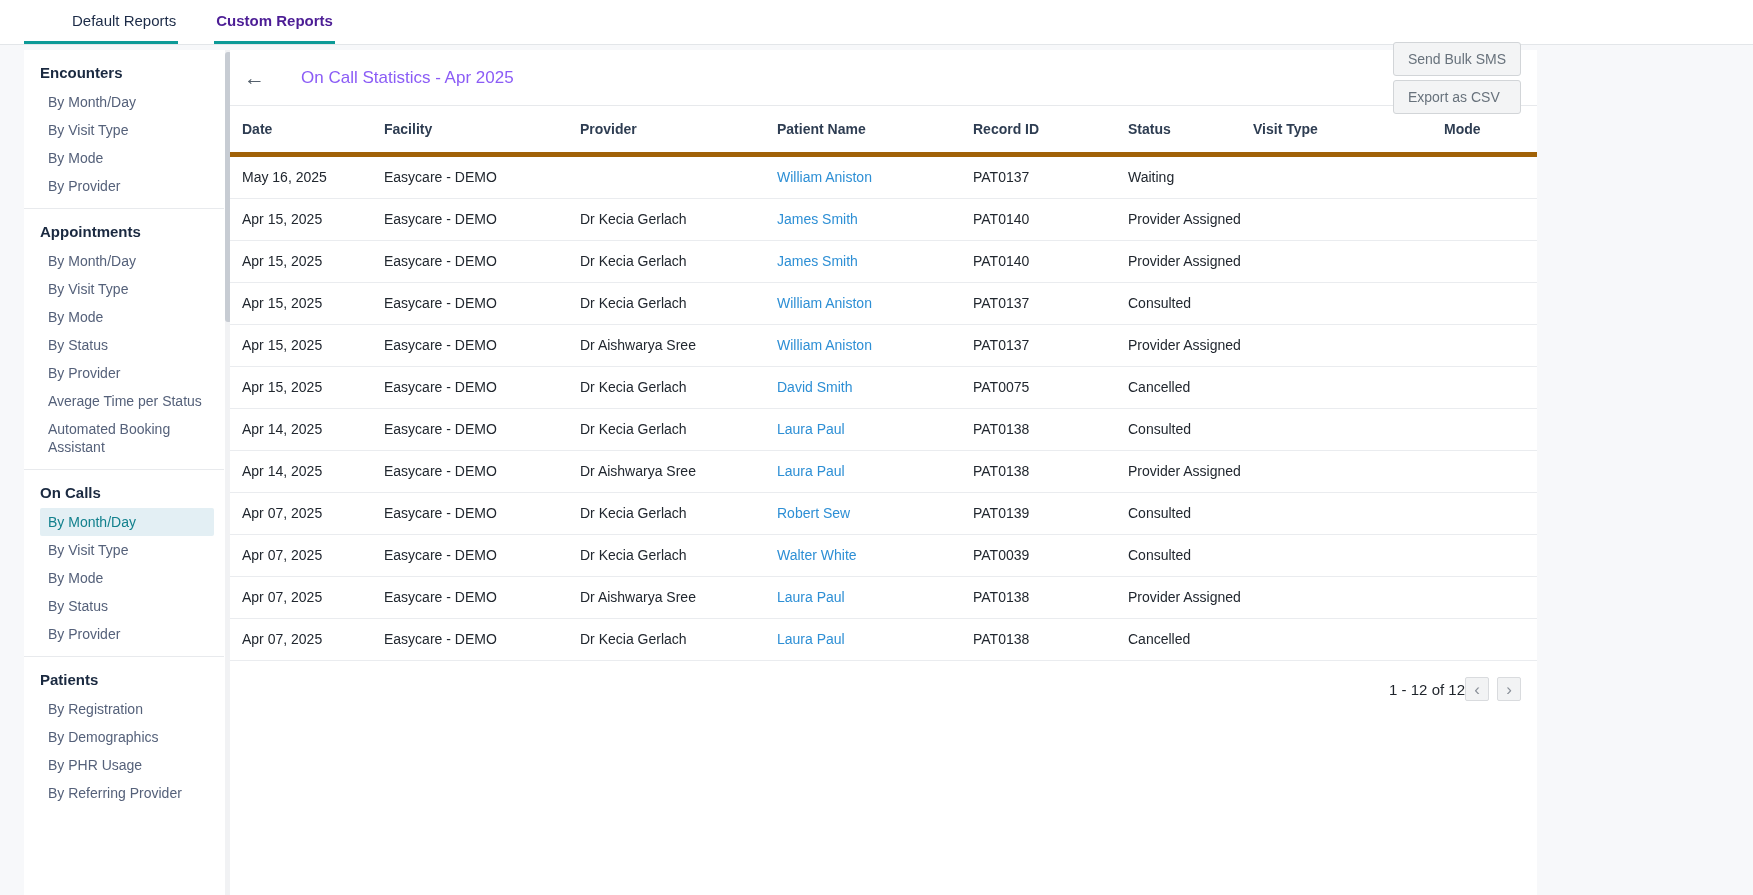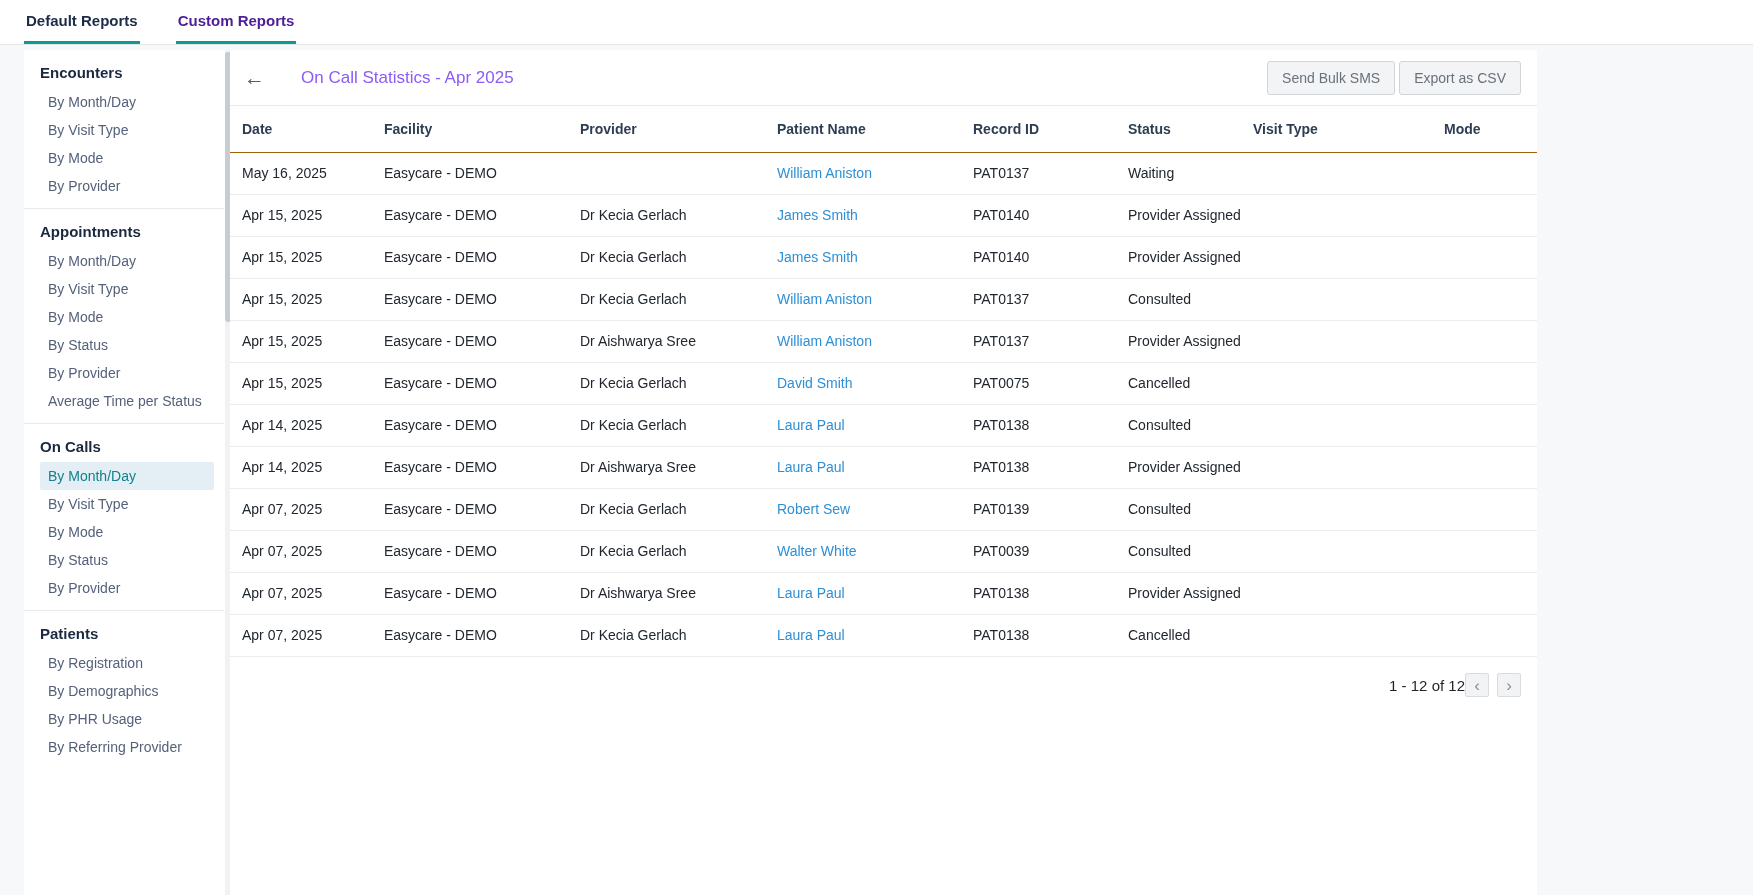--- a/index.html
+++ b/index.html
@@ -3,44 +3,44 @@
 <meta charset="utf-8">
 <style>
   * { margin:0; padding:0; box-sizing:border-box; }
   html, body { width:1753px; height:895px; overflow:hidden; }
   body { font-family:"Liberation Sans", sans-serif; background:#f7f8fa; color:#222; position:relative; }
 
   
   .topbar { height:45px; background:#fff; border-bottom:1px solid #e3e6e9; display:flex; align-items:stretch; padding-left:24px; gap:36px; }
   .tab { display:flex; align-items:center; border-bottom:3px solid #0d9a97; padding:0 2px; cursor:pointer; }
   .tab-label { font-size:15px; color:#4c1d95;font-weight:bold; }
-  .tab.active .tab-label { font-weight:bold; color:#1c2b47; }
+  .tab.active .tab-label { font-weight:normal; color:#1c2b47;margin-left:46px; }
 
   
   .sidebar { position:absolute; left:24px; top:50px; width:208px; bottom:0; background:#fff; overflow:hidden; }
   .side-nav { padding-right:8px; }
   .side-section { border-bottom:1px solid #e8eaed; padding:4px 0 8px; }
   .side-section:last-child { border-bottom:none; }
   .side-title { font-size:15px; font-weight:bold; color:#1a2940; padding:10px 4px 7px 16px; }
   .side-item { font-size:14px; line-height:18px; color:#55617a; margin:0 10px 0 16px; padding:5px 4px 5px 8px; border-radius:2px; cursor:pointer; }
   .side-item.selected { background:#e3eff4; color:#12808d; }
   .side-scroll-track { position:absolute; right:0; top:0; bottom:0; width:7px; background:#f1f2f4; }
   .side-scroll-thumb { position:absolute; right:0; top:2px; width:7px; height:270px; background:#c7ccd3; border-radius:3px; }
 
   
   .main { position:absolute; left:230px; top:50px; width:1307px; bottom:0; background:#fff; }
   .main-header { display:flex; align-items:center; height:55px; padding:0 16px 0 14px; }
   .back-btn { width:34px; font-size:21px; color:#55606c; cursor:pointer; background:none; border:none; text-align:left; font-family:inherit; }
   .page-title { font-size:17px; color:#8b5cf6; margin-left:23px; }
-  .header-actions { margin-left:auto; display:flex; gap:4px; }
+  .header-actions { margin-left:auto; display:flex; gap:4px;flex-direction:column; }
   .btn { height:34px; display:flex; align-items:center; padding:0 14px; font-size:14px; font-family:inherit; color:#68727c; background:#f3f4f5; border:1px solid #d2d5d8; border-radius:3px; cursor:pointer; }
 
   
   table { width:100%; border-collapse:collapse; table-layout:fixed; }
-  thead th { text-align:left; font-size:14px; font-weight:bold; color:#2e3d52; padding:15px 12px 15px 0; border-top:1px solid #e7e9ec; border-bottom:1px solid #a16207; }
+  thead th { text-align:left; font-size:14px; font-weight:bold; color:#2e3d52; padding:15px 12px 15px 0; border-top:1px solid #e7e9ec; border-bottom:5px solid #a16207; }
   thead th:first-child, tbody td:first-child { padding-left:12px; }
   tbody td { font-size:14px; line-height:19px; color:#21272f; padding:11px 12px 11px 0; border-bottom:1px solid #eaecef; vertical-align:middle; overflow:hidden; }
   .patient-link { color:#2d8fd5; text-decoration:none; cursor:pointer; }
 
   
   .pagination { display:flex; justify-content:flex-end; align-items:center; padding:16px 16px; }
   .page-info { font-size:15px; color:#1f242b; }
   .page-btns { display:flex; gap:8px; }
   .page-btn { width:24px; height:24px; display:flex; align-items:center; justify-content:center; font-size:17px; line-height:1; color:#8a9099; background:#f2f3f4; border:1px solid #d9dbde; border-radius:2px; cursor:pointer; font-family:inherit; }
 </style>
@@ -66,20 +66,21 @@
         <div class="side-item">By Provider</div>
       </div>
       <div class="side-section">
         <div class="side-title">Appointments</div>
         <div class="side-item">By Month/Day</div>
         <div class="side-item">By Visit Type</div>
         <div class="side-item">By Mode</div>
         <div class="side-item">By Status</div>
         <div class="side-item">By Provider</div>
         <div class="side-item">Average Time per Status</div>
+        <div class="side-item">Automated Booking Assistant</div>
       </div>
       <div class="side-section">
         <div class="side-title">On Calls</div>
         <div class="side-item selected">By Month/Day</div>
         <div class="side-item">By Visit Type</div>
         <div class="side-item">By Mode</div>
         <div class="side-item">By Status</div>
         <div class="side-item">By Provider</div>
       </div>
       <div class="side-section">

